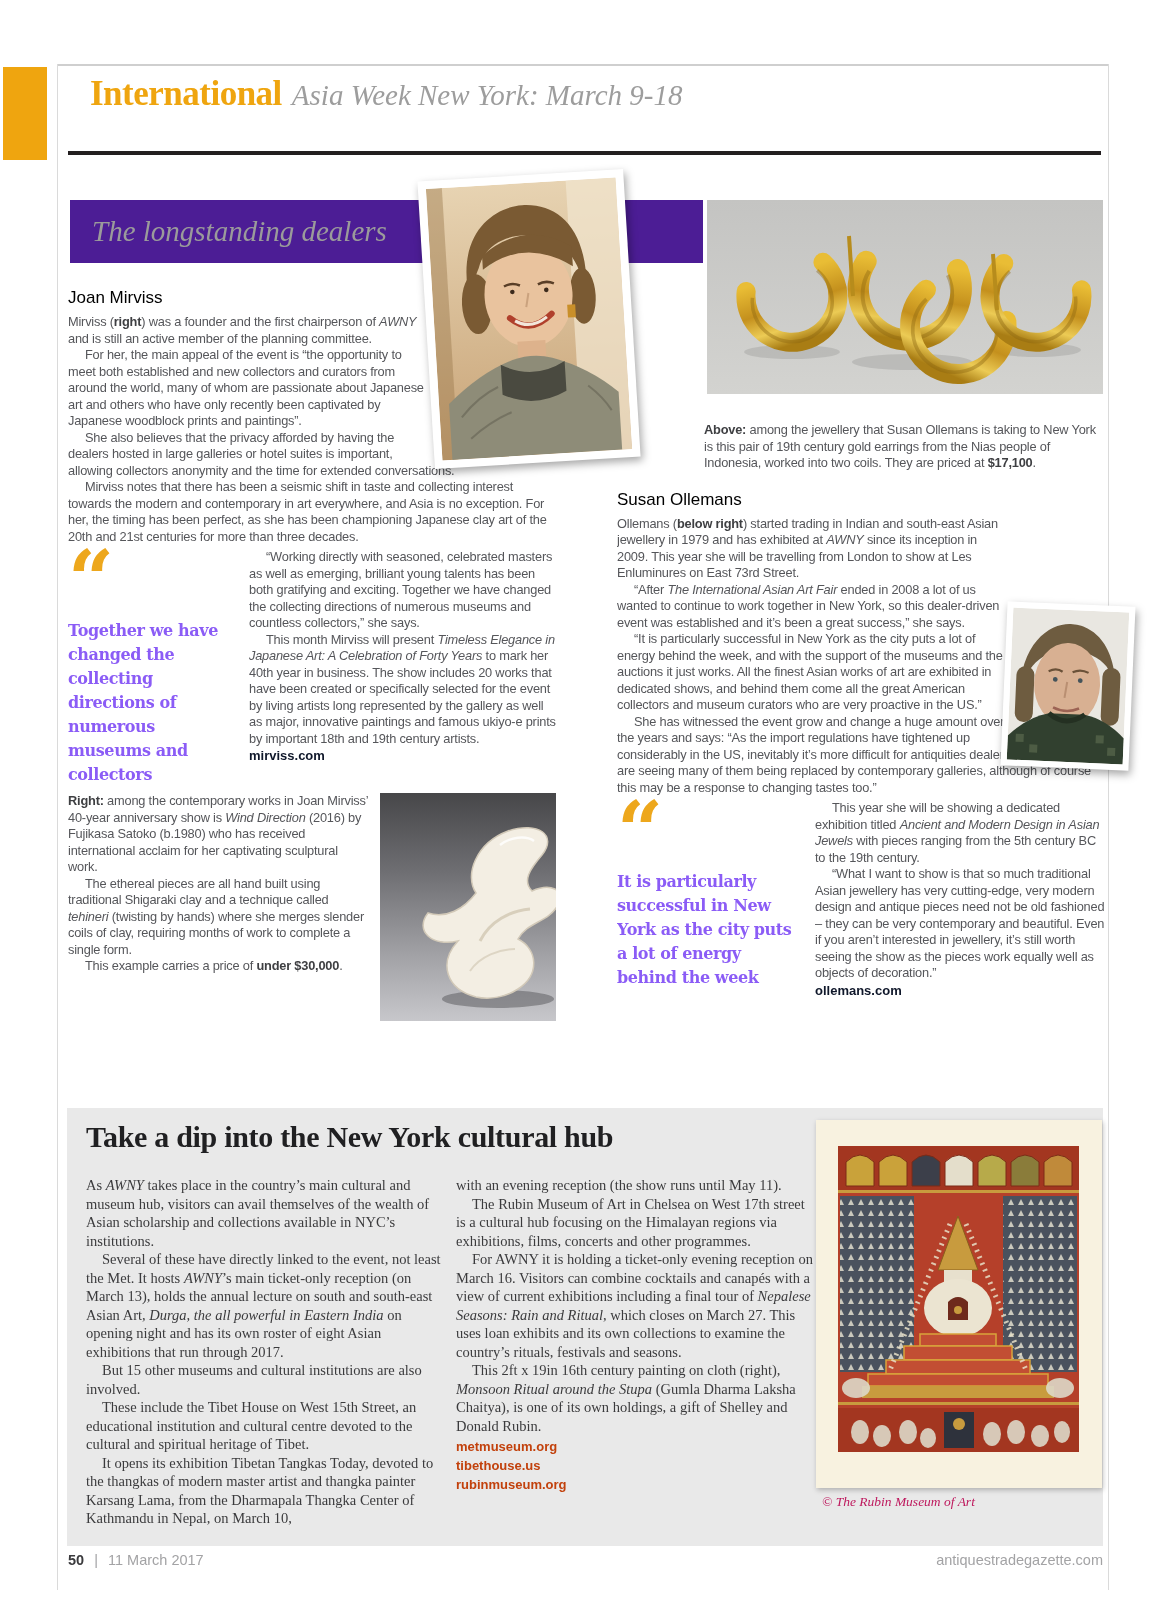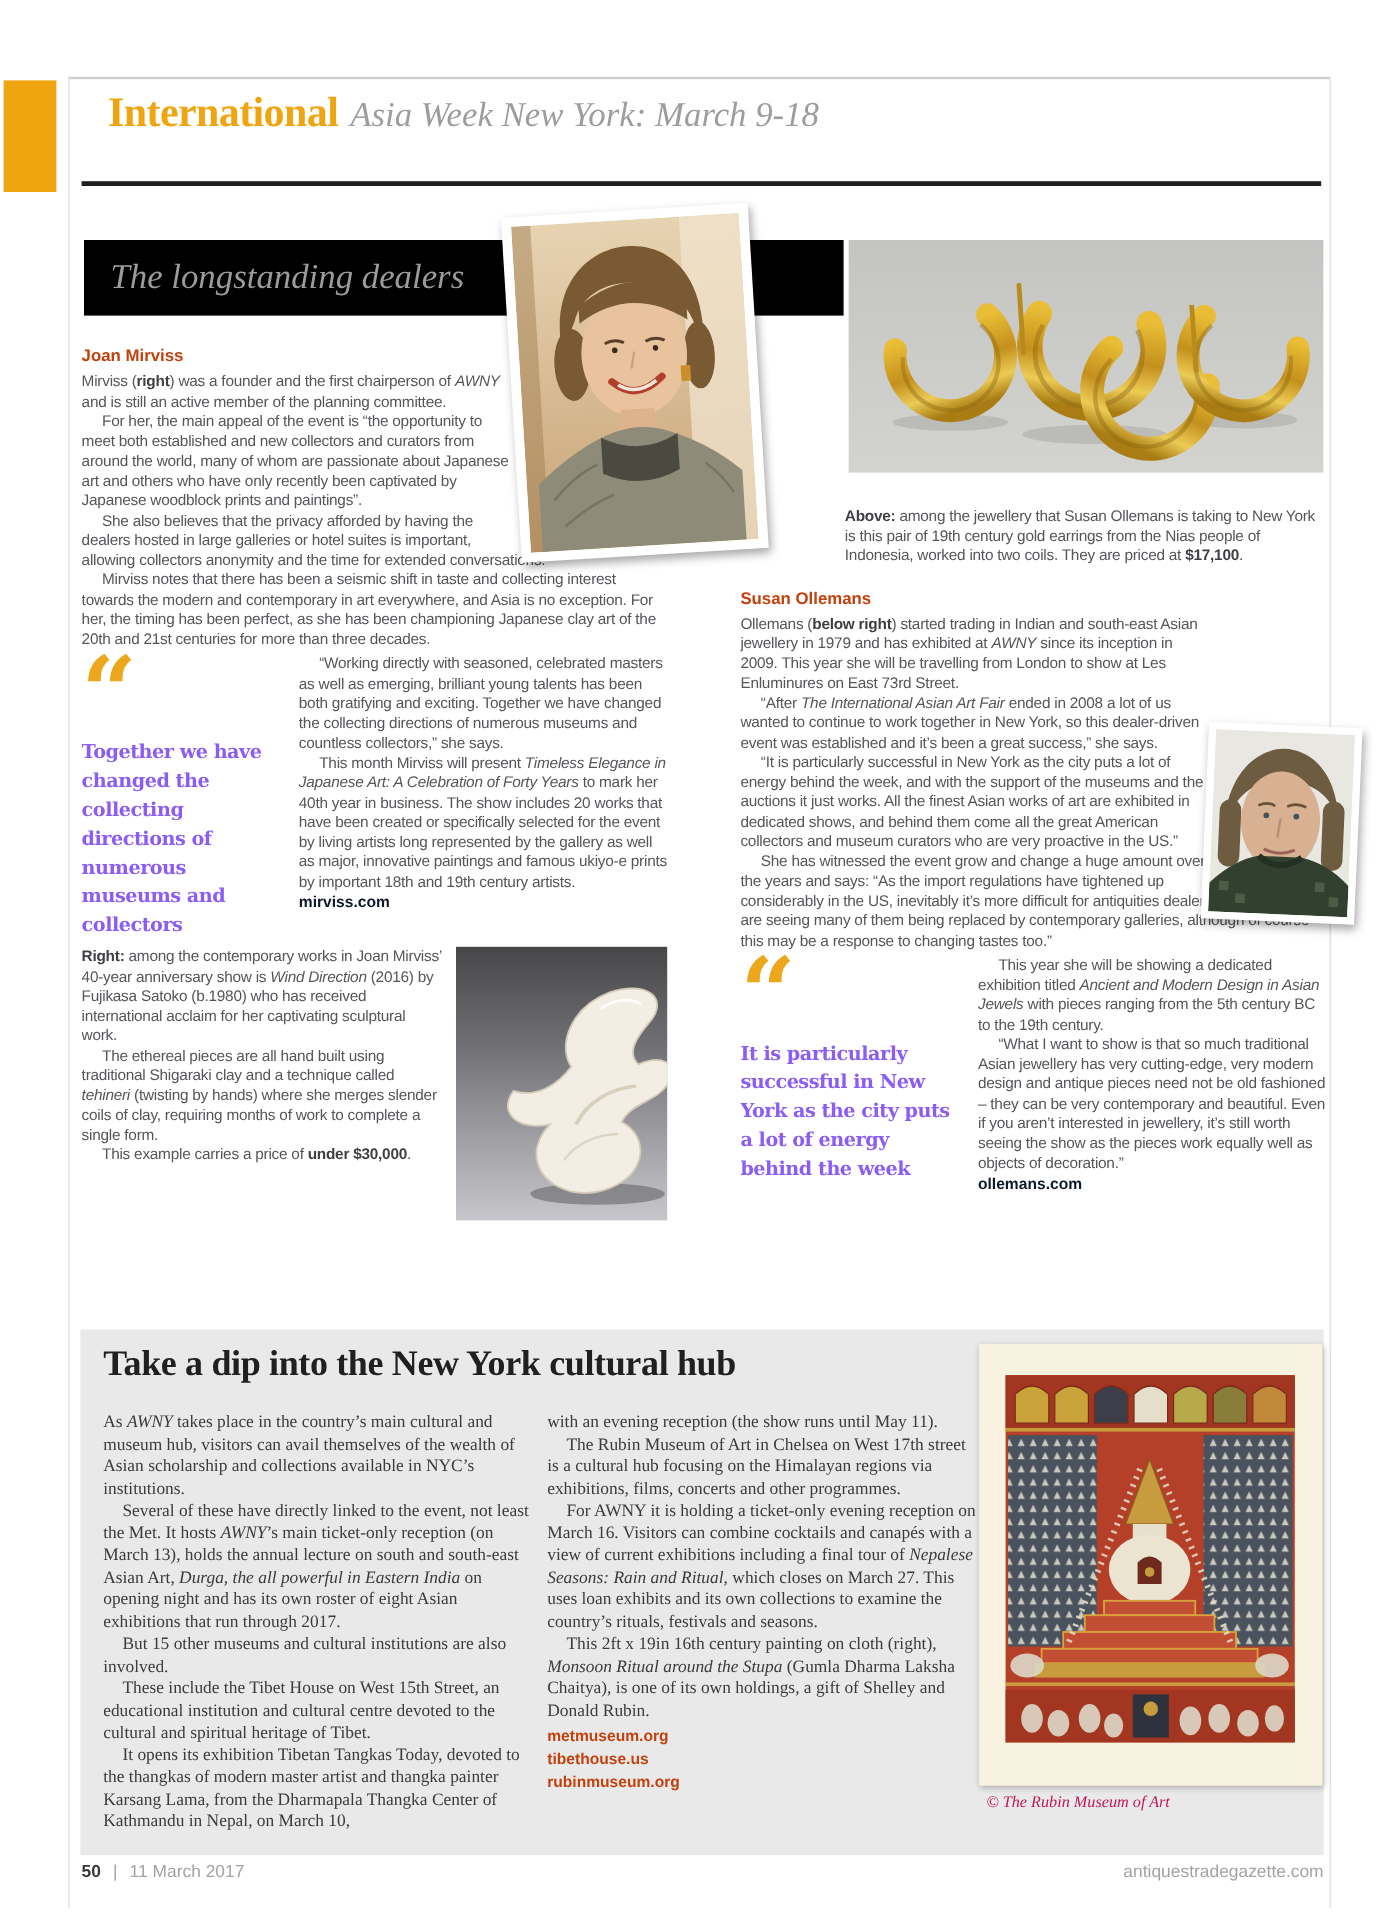--- a/index.html
+++ b/index.html
@@ -9,28 +9,28 @@
   .edge-top{left:57px;top:64px;width:1051px;height:2px;background:#cfcfcf;}
   .edge-left{left:57px;top:64px;width:1px;height:1526px;background:#dadada;}
   .edge-right{left:1108px;top:64px;width:1px;height:1526px;background:#dadada;}
   .orange-tab{left:3px;top:67px;width:44px;height:93px;background:#efa50f;}
   
   .masthead{left:70px;top:74px;white-space:nowrap;margin-left:20px;}
   .mast-section{font-family:"Liberation Serif",serif;font-weight:bold;font-size:35px;color:#efa50f;letter-spacing:-0.5px;}
   .mast-sub{font-family:"Liberation Serif",serif;font-style:italic;font-size:29px;color:#9d9d9d;margin-left:10px;}
   .rule{left:68px;top:151px;width:1033px;height:4px;background:#231f20;}
   
-  .band{left:70px;top:200px;width:633px;height:63px;background:#000000;z-index:1;}
+  .band{left:70px;top:200px;width:633px;height:63px;background:#4c1d95;z-index:1;}
   .band-title{font-family:"Liberation Serif",serif;font-style:italic;font-size:29px;color:#9b9b9b;line-height:63px;padding-left:22px;}
   
   .sans p{margin:0;font-size:12.8px;line-height:16.5px;color:#55565a;letter-spacing:-0.2px;}
   .sans .ind{text-indent:17px;}
   .sans .b{font-weight:bold;color:#3e3f42;}
   .sans .i{font-style:italic;}
-  .sec-head{font-size:14px;font-weight:bold;color:#c2410c;margin:0 0 6px 0;}
+  .sec-head{font-size:17px;font-weight:normal;color:#000000;margin:0 0 6px 0;}
   .link{font-size:13px;font-weight:bold;color:#0f172a;line-height:18px;}
   
   .qrow{display:flex;margin-top:4px;}
   .qcol1{width:168px;flex:0 0 168px;}
   .qcol2{width:185px;flex:0 0 185px;}
   .qtxtcol{flex:1;margin-left:13px;}
   .qmark{font-family:"DejaVu Serif",serif;font-weight:bold;font-size:80px;line-height:62px;color:#eda71c;letter-spacing:-5px;}
   .qtext{font-family:"DejaVu Serif",serif;font-weight:bold;font-size:16px;line-height:24px;color:#8b5cf6;letter-spacing:-0.4px;margin-top:8px;}
   
   .col-left{left:68px;top:288px;width:488px;z-index:4;height:820px;overflow:hidden;}

